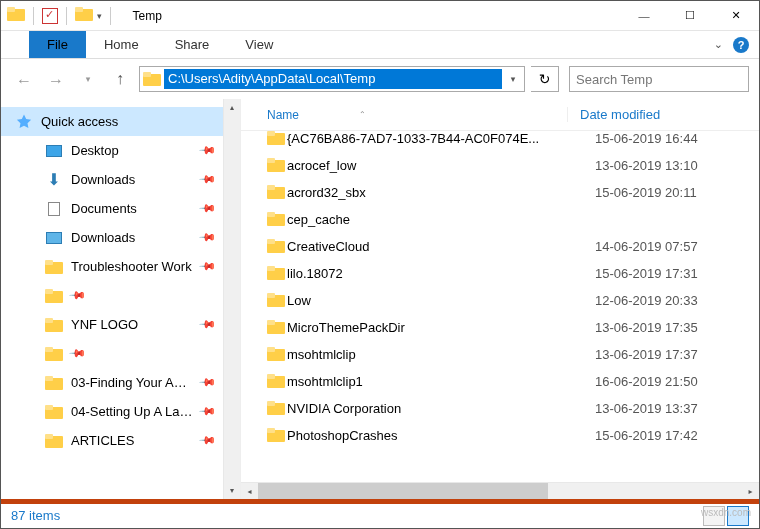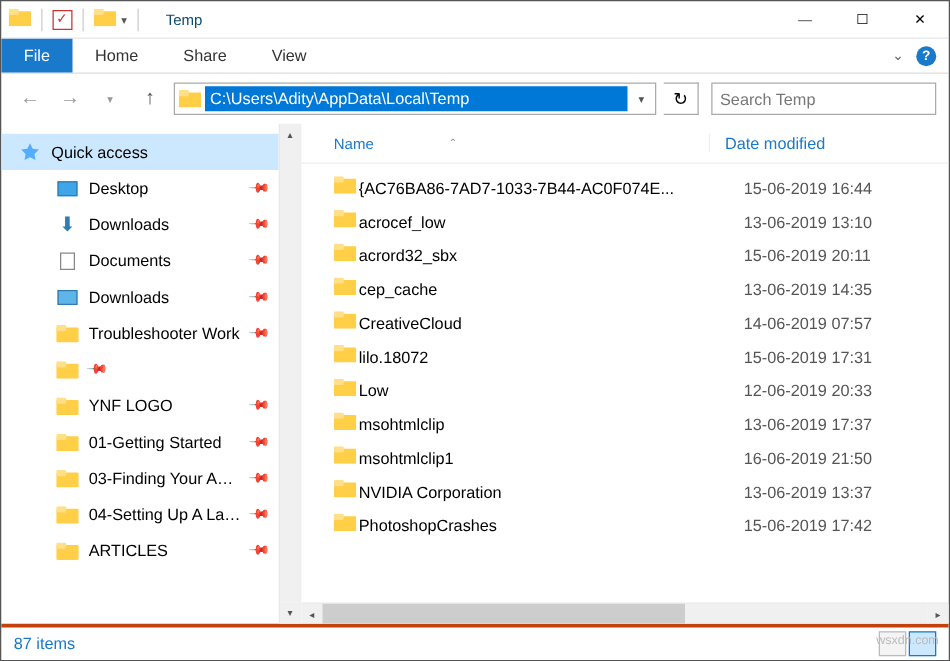--- a/index.html
+++ b/index.html
@@ -5,27 +5,27 @@
 * { box-sizing: border-box; margin: 0; padding: 0; font-family: "Segoe UI", Tahoma, sans-serif; font-size: 12px; }
 body { background: #fff; width: 760px; height: 529px; overflow: hidden; border: 1px solid #555; position: relative; }
 
 
 .titlebar { height: 30px; display: flex; align-items: center; border-bottom: 1px solid #e5e5e5; }
 .qat { display: flex; align-items: center; gap: 4px; padding: 0 6px; }
 .qat .sep { width: 1px; height: 18px; background: #ccc; margin: 0 4px; }
 .qat .prop-ico { width: 16px; height: 16px; border: 1px solid #c33; position: relative; }
 .qat .prop-ico::after { content: "✓"; color: #c33; font-size: 11px; position: absolute; top: -1px; left: 2px; }
 .qat .chev { font-size: 9px; color: #555; }
-.titlebar .title { padding-left: 12px; font-size: 12px; color: #0c4a6e; }
+.titlebar .title { padding-left: 12px; font-size: 12px; color: #000000; }
 .winbtns { margin-left: auto; display: flex; }
 .winbtn { width: 46px; height: 30px; display: flex; align-items: center; justify-content: center; font-family: "Segoe UI Symbol"; font-size: 11px; }
 
 
 .ribbon { height: 28px; display: flex; align-items: stretch; border-bottom: 1px solid #ddd; }
-.file-tab { background: #1979ca; color: #ffffff; padding: 0 18px; display: flex; align-items: center; font-size: 13px; }
+.file-tab { background: #1979ca; color: #000000; padding: 0 18px; display: flex; align-items: center; font-size: 13px; margin-left: 28px; }
 .rtab { padding: 0 18px; display: flex; align-items: center; color: #333; font-size: 13px; }
 .ribbon-right { margin-left: auto; display: flex; align-items: center; gap: 10px; padding-right: 10px; }
 .ribbon-right .chev { color: #555; font-size: 11px; }
 .help-ico { width: 16px; height: 16px; border-radius: 50%; background: #1979ca; color: #fff; display: flex; align-items: center; justify-content: center; font-weight: bold; font-size: 11px; }
 
 
 .addrbar { height: 40px; display: flex; align-items: center; padding: 0 10px; gap: 6px; }
 .navbtn { width: 26px; height: 26px; display: flex; align-items: center; justify-content: center; color: #999; font-size: 16px; }
 .navbtn.up { color: #555; }
 .addr-combo { flex: 1; display: flex; align-items: center; border: 1px solid #aaa; height: 26px; }
@@ -51,31 +51,31 @@
 .nav-item .label { font-size: 13px; flex: 1; white-space: nowrap; overflow: hidden; text-overflow: ellipsis; }
 .nav-item .pin { font-size: 11px; color: #777; margin-right: 8px; transform: rotate(45deg); }
 .nav-sub { padding-left: 44px; }
 
 .content { flex: 1; display: flex; flex-direction: column; overflow: hidden; }
 .cols { height: 32px; display: flex; align-items: center; border-bottom: 1px solid #eee; padding-left: 26px; }
 .col-name { width: 300px; color: #1979ca; font-size: 13px; display: flex; align-items: center; gap: 60px; }
 .col-name .sort { font-size: 8px; color: #888; }
 .col-date { color: #1979ca; font-size: 13px; border-left: 1px solid #eee; padding-left: 12px; }
 .filelist { flex: 1; overflow: hidden; }
-.row { height: 27px; display: flex; align-items: flex-end; padding-left: 26px; }
+.row { height: 27px; display: flex; align-items: flex-start; padding-left: 26px; }
 .row .ico { width: 20px; }
 .row .name { width: 296px; font-size: 13px; white-space: nowrap; overflow: hidden; text-overflow: ellipsis; }
 .row .date { font-size: 13px; color: #555; padding-left: 12px; }
 .hscroll { height: 17px; display: flex; border-top: 1px solid #e8e8e8; }
 .hscroll .arrow { width: 17px; background: #f0f0f0; display: flex; align-items: center; justify-content: center; font-size: 8px; color: #555; }
 .hscroll .track { flex: 1; background: #f0f0f0; position: relative; }
 .hscroll .thumb { position: absolute; left: 0; width: 60%; height: 100%; background: #cdcdcd; }
 
 
-.status { height: 28px; border-top: 3px solid #c2410c; display: flex; align-items: center; padding: 0 10px; }
+.status { height: 28px; border-top: 5px solid #c2410c; display: flex; align-items: center; padding: 0 10px; }
 .status .count { color: #1979ca; font-size: 13px; }
 .status .views { margin-left: auto; display: flex; gap: 2px; }
 .viewbtn { width: 22px; height: 20px; border: 1px solid #bbb; background: #f4f4f4; }
 .viewbtn.active { background: #cce8ff; border-color: #1979ca; }
 
 .watermark { position: absolute; bottom: 10px; right: 8px; font-size: 10px; color: #bbb; }
 
 
 svg.folder { width: 18px; height: 14px; }
 svg.folder .back { fill: #ffcf48; }
@@ -217,21 +217,20 @@
             <span class="label">YNF LOGO</span>
             <span class="pin">📌</span>
           </div>
           <div class="nav-item nav-sub">
             <span class="ico">
               <svg class="folder" viewBox="0 0 18 14">
                 <rect class="back" x="0" y="2" width="18" height="12" rx="1"></rect>
                 <rect class="front" x="0" y="0" width="8" height="5" rx="1"></rect>
               </svg>
             </span>
-            <span class="label">01-Getting Started</span>
             <span class="pin">📌</span>
           </div>
           <div class="nav-item nav-sub">
             <span class="ico">
               <svg class="folder" viewBox="0 0 18 14">
                 <rect class="back" x="0" y="2" width="18" height="12" rx="1"></rect>
                 <rect class="front" x="0" y="0" width="8" height="5" rx="1"></rect>
               </svg>
             </span>
             <span class="label">03-Finding Your Ad Image</span>
@@ -298,21 +297,20 @@
             </svg></span>
           <span class="name">acrord32_sbx</span>
           <span class="date">15-06-2019 20:11</span>
         </div>
         <div class="row">
           <span class="ico"><svg class="folder" viewBox="0 0 18 14">
               <rect class="back" x="0" y="2" width="18" height="12" rx="1"></rect>
               <rect class="front" x="0" y="0" width="8" height="5" rx="1"></rect>
             </svg></span>
           <span class="name">cep_cache</span>
-          <span class="date">13-06-2019 14:35</span>
         </div>
         <div class="row">
           <span class="ico"><svg class="folder" viewBox="0 0 18 14">
               <rect class="back" x="0" y="2" width="18" height="12" rx="1"></rect>
               <rect class="front" x="0" y="0" width="8" height="5" rx="1"></rect>
             </svg></span>
           <span class="name">CreativeCloud</span>
           <span class="date">14-06-2019 07:57</span>
         </div>
         <div class="row">
@@ -323,20 +321,28 @@
           <span class="name">lilo.18072</span>
           <span class="date">15-06-2019 17:31</span>
         </div>
         <div class="row">
           <span class="ico"><svg class="folder" viewBox="0 0 18 14">
               <rect class="back" x="0" y="2" width="18" height="12" rx="1"></rect>
               <rect class="front" x="0" y="0" width="8" height="5" rx="1"></rect>
             </svg></span>
           <span class="name">Low</span>
           <span class="date">12-06-2019 20:33</span>
+        </div>
+        <div class="row">
+          <span class="ico"><svg class="folder" viewBox="0 0 18 14">
+              <rect class="back" x="0" y="2" width="18" height="12" rx="1"></rect>
+              <rect class="front" x="0" y="0" width="8" height="5" rx="1"></rect>
+            </svg></span>
+          <span class="name">MicroThemePackDir</span>
+          <span class="date">13-06-2019 17:35</span>
         </div>
         <div class="row">
           <span class="ico"><svg class="folder" viewBox="0 0 18 14">
               <rect class="back" x="0" y="2" width="18" height="12" rx="1"></rect>
               <rect class="front" x="0" y="0" width="8" height="5" rx="1"></rect>
             </svg></span>
           <span class="name">msohtmlclip</span>
           <span class="date">13-06-2019 17:37</span>
         </div>
         <div class="row">

